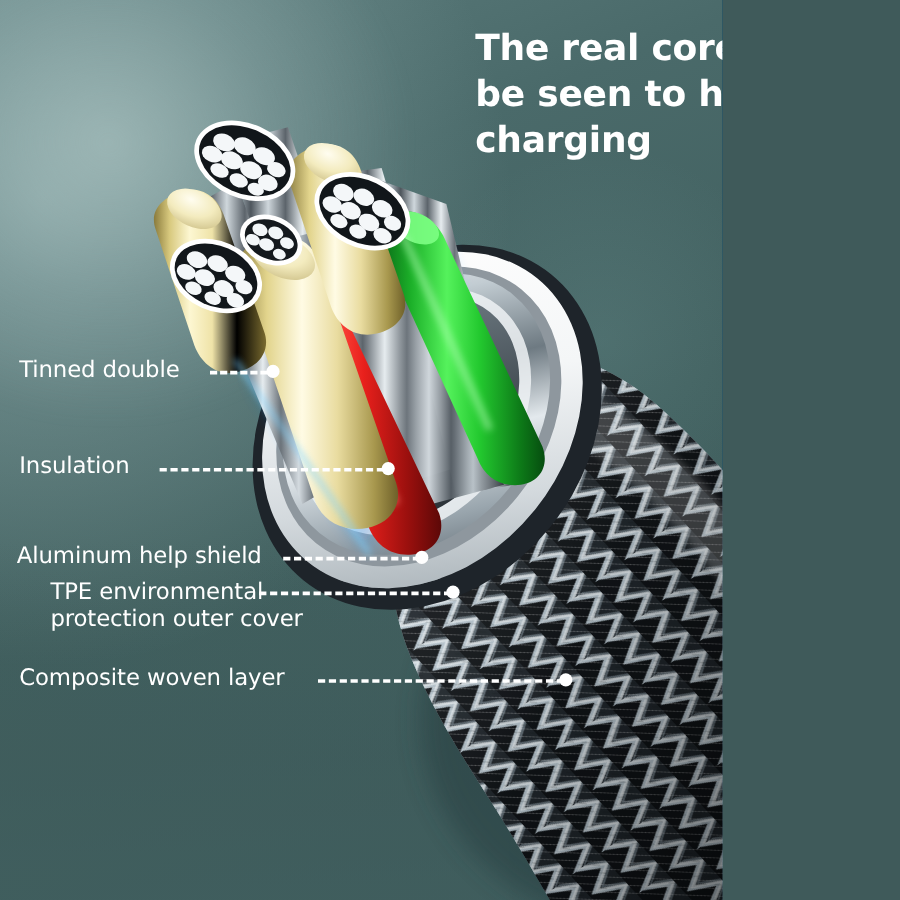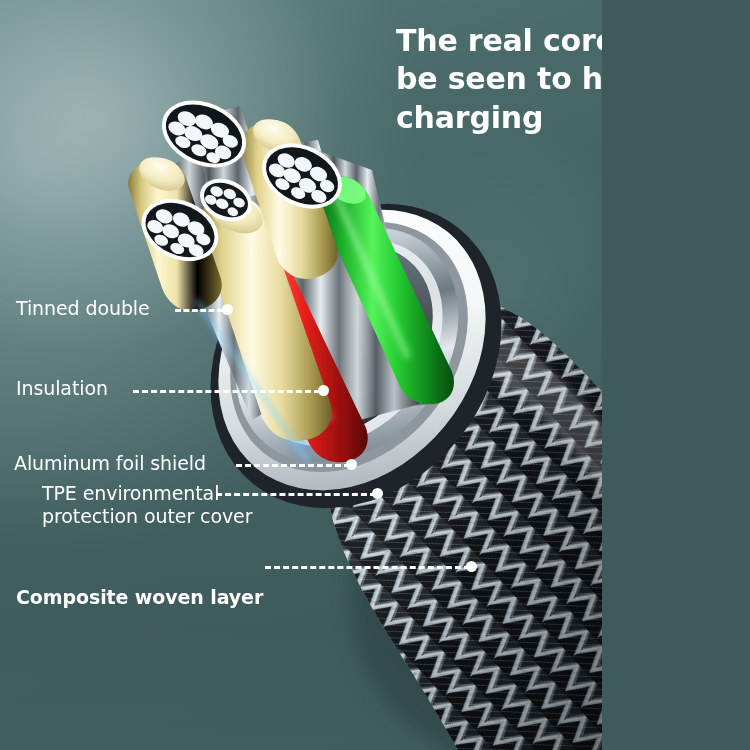--- a/index.html
+++ b/index.html
@@ -416,25 +416,25 @@
 
   <div class="headline">The real core can be seen to help fast charging</div>
 
   <div id="anno-layer">
       <div class="anno" style="left: 16px; top: 297px;">Tinned double</div>
       <div class="leader" style="left: 175px; top: 309px; width: 48px;"></div>
       <div class="leader-dot" style="left: 222px; top: 304px;"></div>
       <div class="anno" style="left: 16px; top: 377px;">Insulation</div>
       <div class="leader" style="left: 133px; top: 390px; width: 187px;"></div>
       <div class="leader-dot" style="left: 318px; top: 385px;"></div>
-      <div class="anno" style="left: 14px; top: 452px;">Aluminum foil shield</div>
+      <div class="anno" style="left: 14px; top: 452px;">Aluminum help shield</div>
       <div class="leader" style="left: 236px; top: 464px; width: 114px;"></div>
       <div class="leader-dot" style="left: 346px; top: 459px;"></div>
       <div class="anno" style="left: 14px; top: 482px; margin-left: 28px;">TPE environmental
 protection outer cover</div>
       <div class="leader" style="left: 216px; top: 493px; width: 160px;"></div>
       <div class="leader-dot" style="left: 372px; top: 488px;"></div>
-      <div class="anno" style="left: 16px; top: 586px; font-weight: bold;">Composite woven layer</div>
+      <div class="anno" style="left: 16px; top: 554px;">Composite woven layer</div>
       <div class="leader" style="left: 265px; top: 566px; width: 205px;"></div>
       <div class="leader-dot" style="left: 466px; top: 561px;"></div>
     </div>
 
 </div>
 
 </body></html>

